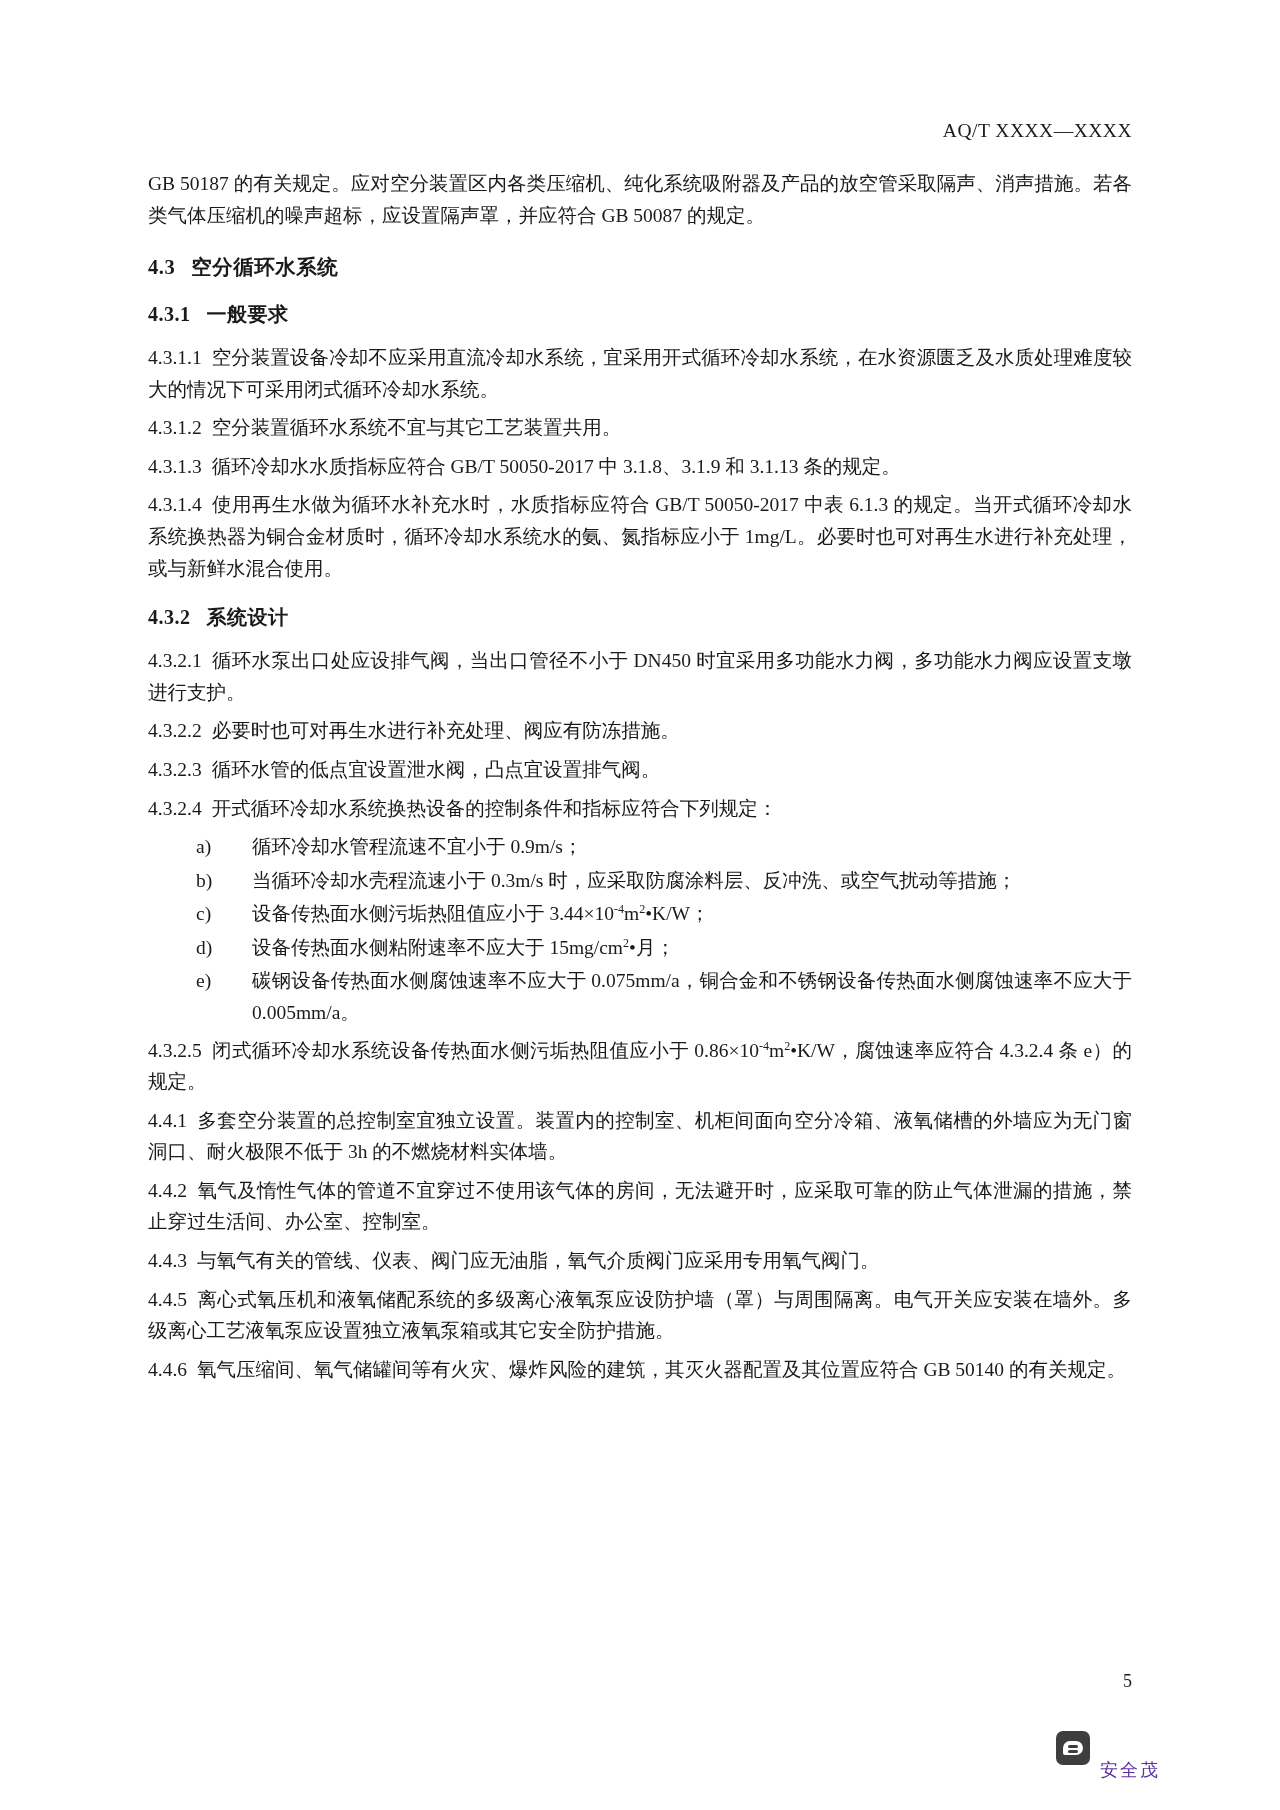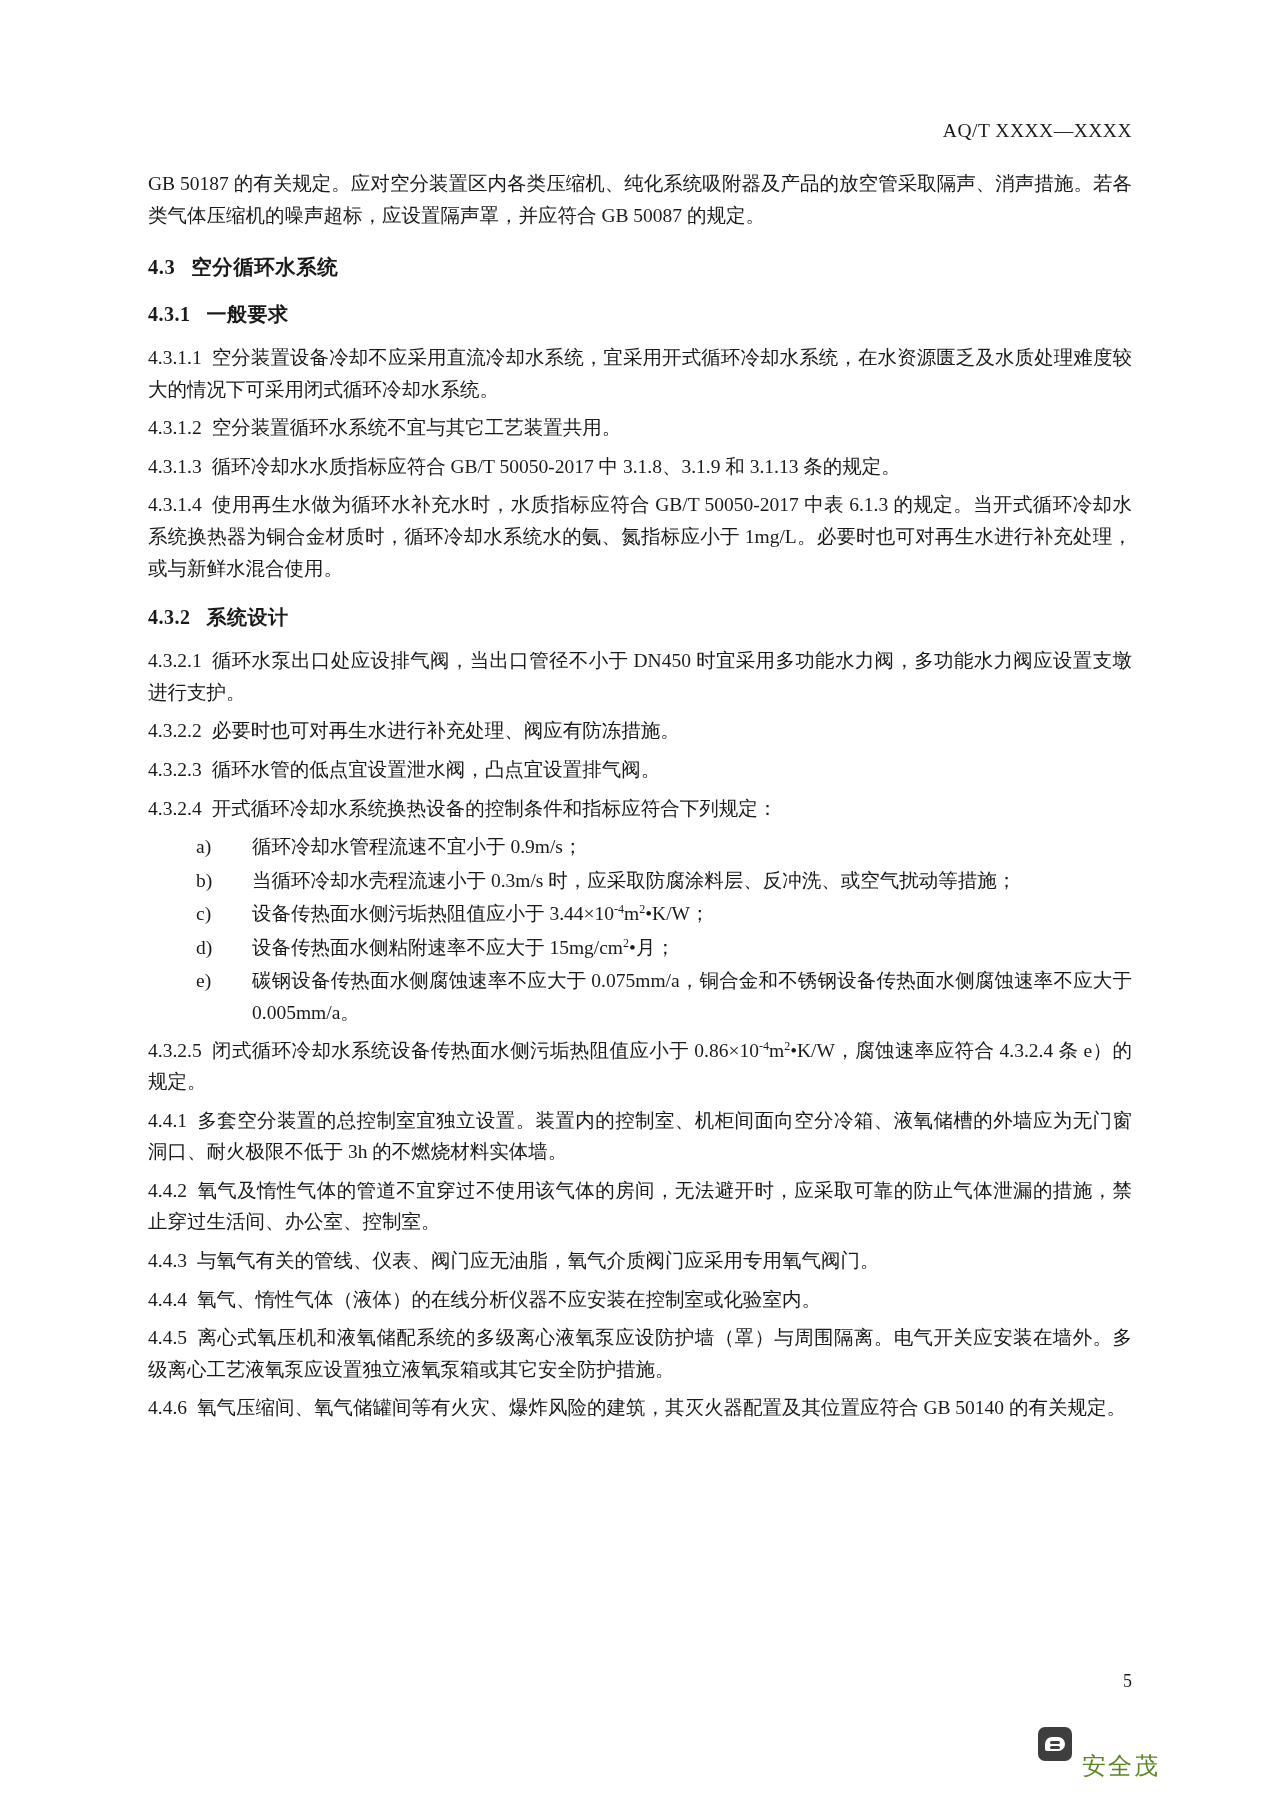--- a/index.html
+++ b/index.html
@@ -118,22 +118,22 @@
     position: absolute;
     left: 12px;
     top: 14px;
     width: 10px;
     height: 3px;
     background: #2e2e2e;
     border-radius: 2px;
     box-shadow: 0 5px 0 0 #2e2e2e;
   }
   .wm-text {
-    font-size: 24px;
-    color: #4d7c0f;
+    font-size: 18px;
+    color: #4c1d95;
     letter-spacing: 2px;
     font-family: "Liberation Sans", sans-serif;
     margin-top: 44px;
   }
 </style>
 </head>
 <body>
 
 <div class="page">
 
@@ -205,23 +205,20 @@
   <p class="body clause">
     <span class="num">4.4.1</span><span>多套空分装置的总控制室宜独立设置。装置内的控制室、机柜间面向空分冷箱、液氧储槽的外墙应为无门窗洞口、耐火极限不低于 3h 的不燃烧材料实体墙。</span>
   </p>
   <p class="body clause">
     <span class="num">4.4.2</span><span>氧气及惰性气体的管道不宜穿过不使用该气体的房间，无法避开时，应采取可靠的防止气体泄漏的措施，禁止穿过生活间、办公室、控制室。</span>
   </p>
   <p class="body clause">
     <span class="num">4.4.3</span><span>与氧气有关的管线、仪表、阀门应无油脂，氧气介质阀门应采用专用氧气阀门。</span>
   </p>
   <p class="body clause">
-    <span class="num">4.4.4</span><span>氧气、惰性气体（液体）的在线分析仪器不应安装在控制室或化验室内。</span>
-  </p>
-  <p class="body clause">
     <span class="num">4.4.5</span><span>离心式氧压机和液氧储配系统的多级离心液氧泵应设防护墙（罩）与周围隔离。电气开关应安装在墙外。多级离心工艺液氧泵应设置独立液氧泵箱或其它安全防护措施。</span>
   </p>
   <p class="body clause">
     <span class="num">4.4.6</span><span>氧气压缩间、氧气储罐间等有火灾、爆炸风险的建筑，其灭火器配置及其位置应符合 GB 50140 的有关规定。</span>
   </p>
 
   <div class="pagenum">5</div>
 
   <div class="watermark">
     <span class="wm-logo"></span>

